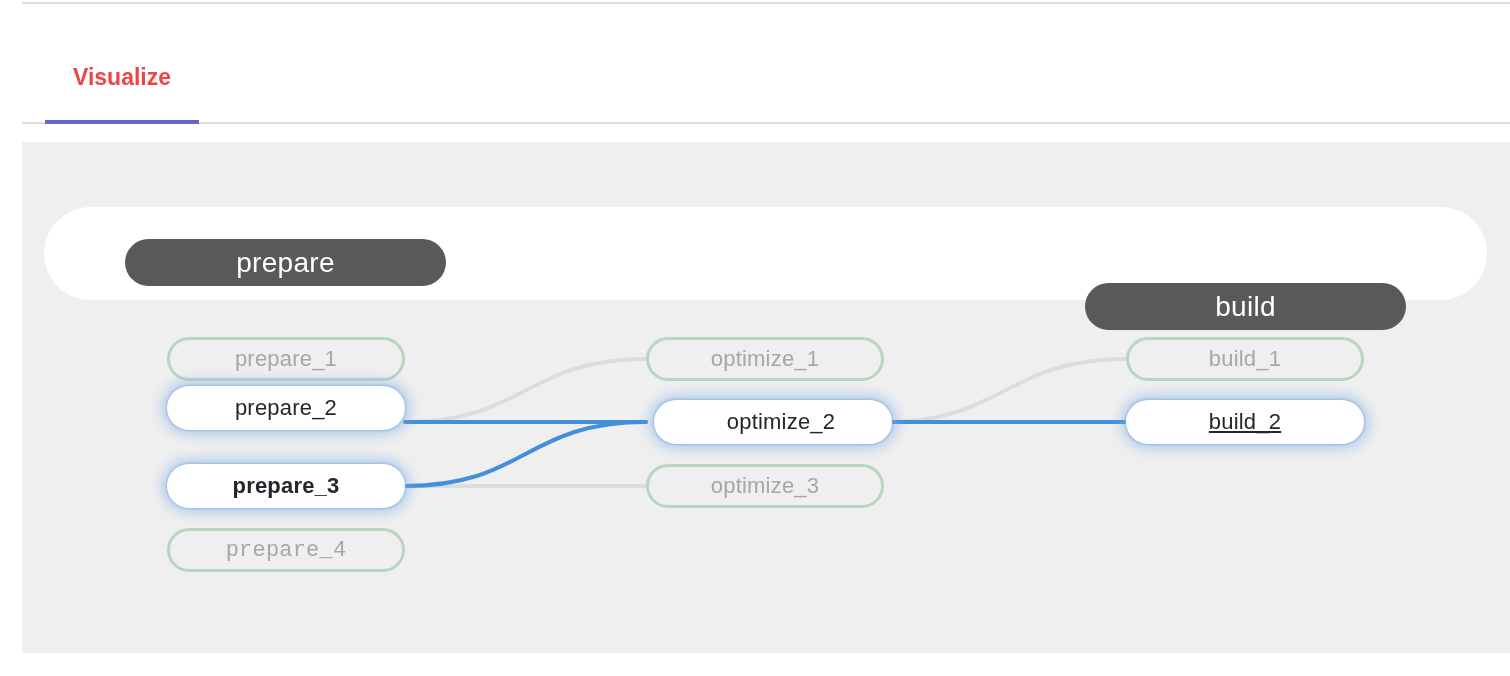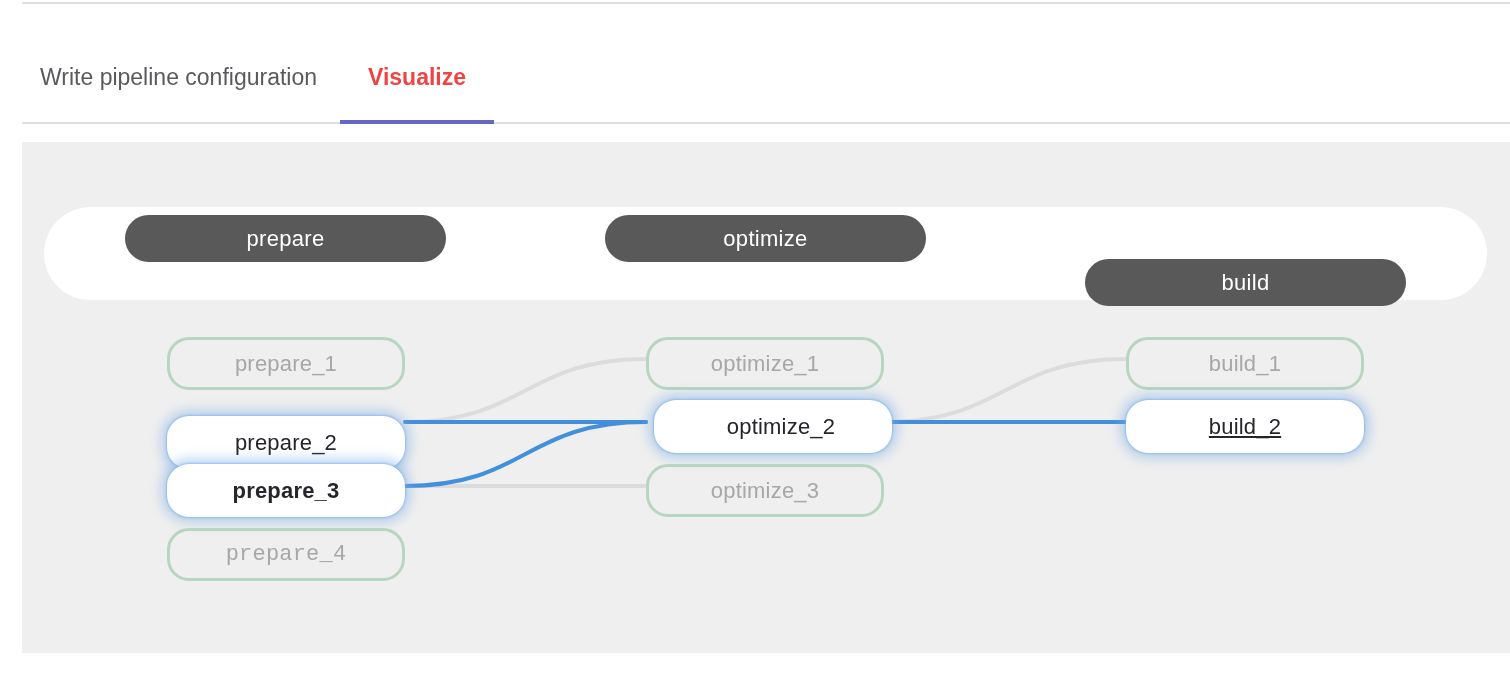--- a/index.html
+++ b/index.html
@@ -50,33 +50,33 @@
     position: absolute; left: 22px; top: 142px; width: 1488px; height: 511px;
     background: var(--panel-bg);
     overflow: hidden;
   }
 
   .stage-bar {
     position: absolute; left: 22px; top: 65px; width: 1443px; height: 93px;
     background: #ffffff; border-radius: 47px;
   }
   .stage-pill {
-    position: absolute; top: 8px; height: 47px; width: 321px;
+    position: absolute; top: 32px; height: 47px; width: 321px;
     border-radius: 24px;
     background: var(--pill-bg);
     color: #ffffff;
-    font-size: 22px;
+    font-size: 28px;
     display: flex; align-items: center; justify-content: center;
     letter-spacing: 0.3px;
   }
 
   .links-svg { position: absolute; left: 0; top: 0; }
 
   .job {
-    position: absolute; width: 238px; height: 53px;
+    position: absolute; width: 238px; height: 44px;
     border-radius: 22px;
     display: flex; align-items: center; justify-content: center;
     font-size: 22px;
     letter-spacing: 0.2px;
     cursor: default;
   }
   .job.dimmed {
     border: 3px solid var(--job-dim-border);
     color: var(--job-dim-text);
     background: transparent;
@@ -87,41 +87,39 @@
     box-shadow: 0 0 2px 1px rgba(121, 174, 230, 0.65),
                 0 0 11px 6px rgba(121, 174, 230, 0.45);
   }
 </style>
 </head>
 <body style="--accent: #6666c4; --pill-bg: #595959; --panel-bg: #efefef; --link-active: #428fdc; --link-dim: #dcdcdc; --job-dim-border: #b7d6c0; --job-dim-text: #a7a7aa; --job-active-text: #26252b;">
 
 <div class="top-rule"></div>
 
 <nav class="tabbar">
-  <div class="tab tab-write">Write pipeline configuration</div>
   <div class="tab tab-visualize active">Visualize</div>
 </nav>
 
 <div class="panel">
   <div class="stage-bar" id="stage-bar">
       <div class="stage-pill" style="left: 81px;">prepare</div>
-      <div class="stage-pill" style="left: 561px;">optimize</div>
       <div class="stage-pill" style="left: 1041px; margin-top: 44px;">build</div>
     </div>
   <svg class="links-svg" id="links-svg" width="1488" height="511">
       <path d="M 383 280 C 503.5 280, 503.5 217, 624 217" fill="none" stroke="#dcdcdc" stroke-width="4" stroke-linecap="round"></path>
       <path d="M 383 344 L 624 344" fill="none" stroke="#dcdcdc" stroke-width="4" stroke-linecap="round"></path>
       <path d="M 862 280 C 983 280, 983 217, 1104 217" fill="none" stroke="#dcdcdc" stroke-width="4" stroke-linecap="round"></path>
       <path d="M 383 280 L 624 280" fill="none" stroke="#428fdc" stroke-width="4" stroke-linecap="round"></path>
       <path d="M 383 344 C 503.5 344, 503.5 280, 624 280" fill="none" stroke="#428fdc" stroke-width="4" stroke-linecap="round"></path>
       <path d="M 862 280 L 1104 280" fill="none" stroke="#428fdc" stroke-width="4" stroke-linecap="round"></path>
     </svg>
   <div id="jobs-layer">
       <div class="job dimmed" style="left: 145px; top: 195px;">prepare_1</div>
-      <div class="job highlighted" style="left: 145px; top: 274px;">prepare_2</div>
+      <div class="job highlighted" style="left: 145px; top: 244px;">prepare_2</div>
       <div class="job highlighted" style="left: 145px; top: 322px; font-weight: bold;">prepare_3</div>
       <div class="job dimmed" style="left: 145px; top: 386px; font-family: Liberation Mono, monospace;">prepare_4</div>
       <div class="job dimmed" style="left: 624px; top: 195px;">optimize_1</div>
       <div class="job highlighted" style="left: 632px; top: 258px; padding-left: 16px;">optimize_2</div>
       <div class="job dimmed" style="left: 624px; top: 322px;">optimize_3</div>
       <div class="job dimmed" style="left: 1104px; top: 195px;">build_1</div>
       <div class="job highlighted" style="left: 1104px; top: 258px; text-decoration: underline;">build_2</div>
     </div>
 </div>
 

